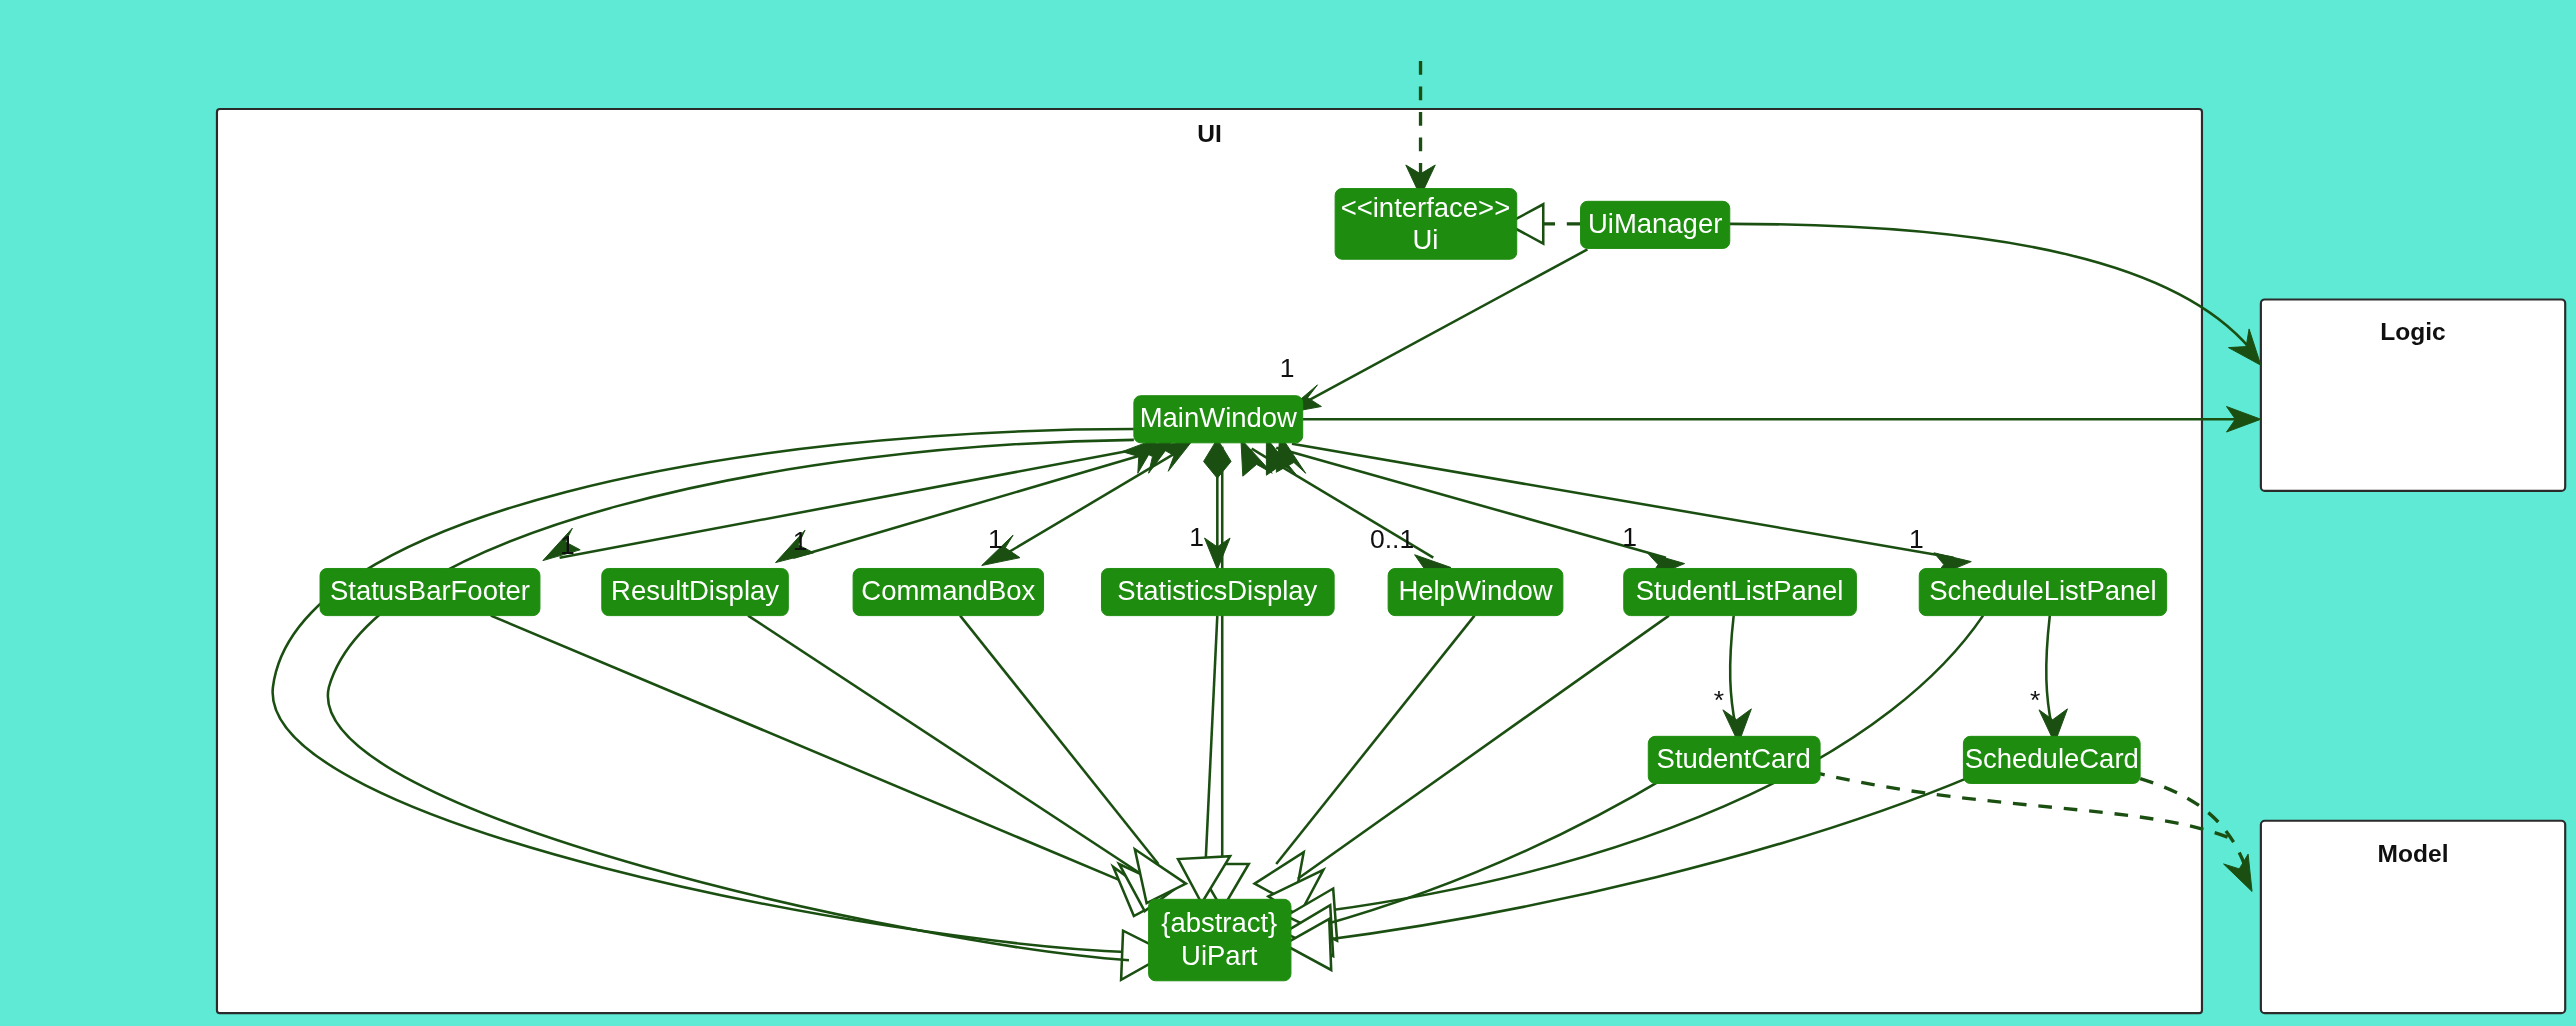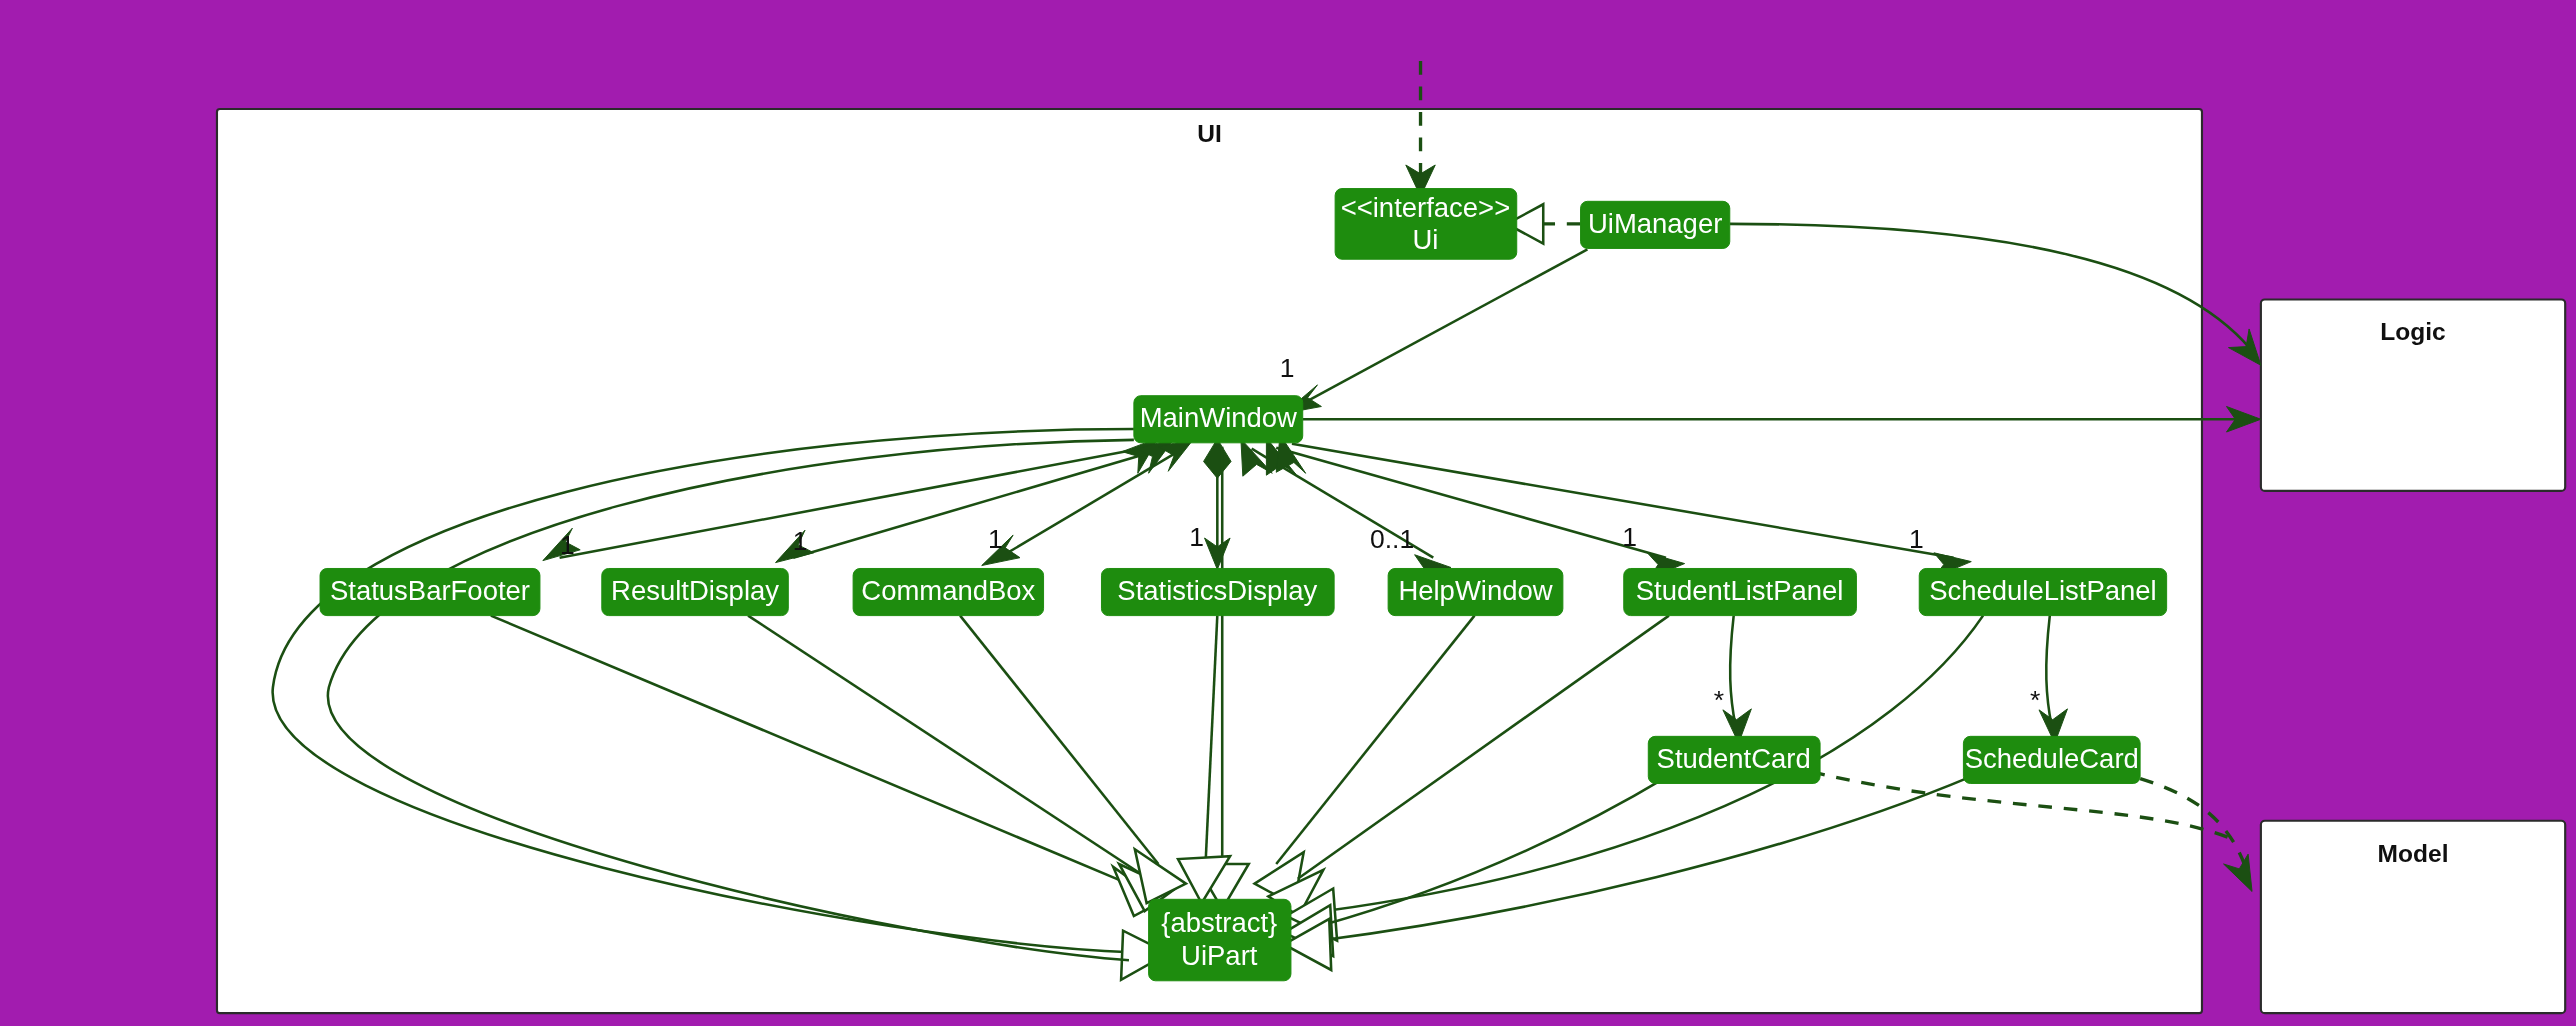--- a/index.html
+++ b/index.html
@@ -5,21 +5,21 @@
   html, body {
     margin: 0;
     padding: 0;
     background: #ffffff;
     font-family: "Liberation Sans", sans-serif;
   }
   #stage {
     position: relative;
     width: 2576px;
     height: 1027px;
-    background: #a21caf;
+    background: #5eead4;
     overflow: hidden;
   }
   svg#diagram {
     position: absolute;
     top: 0; left: 0;
     width: 2576px;
     height: 1027px;
   }
   .pkg-rect {
     fill: #ffffff;

